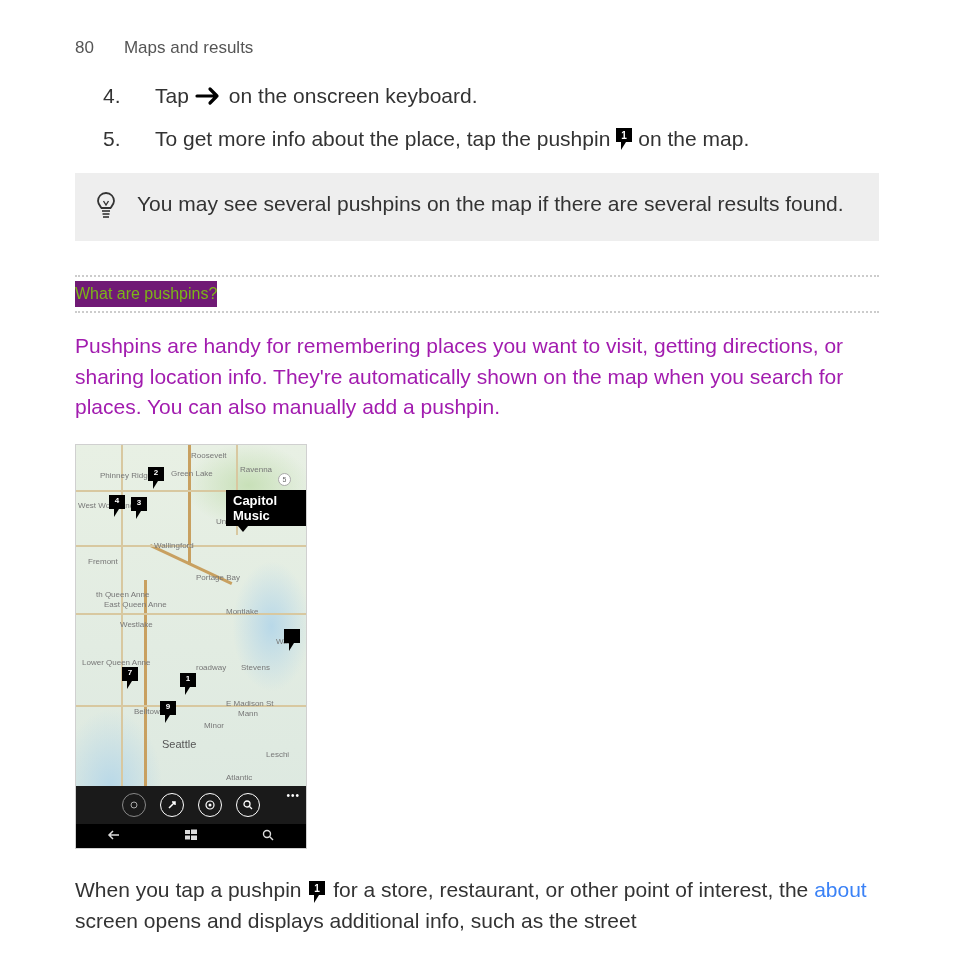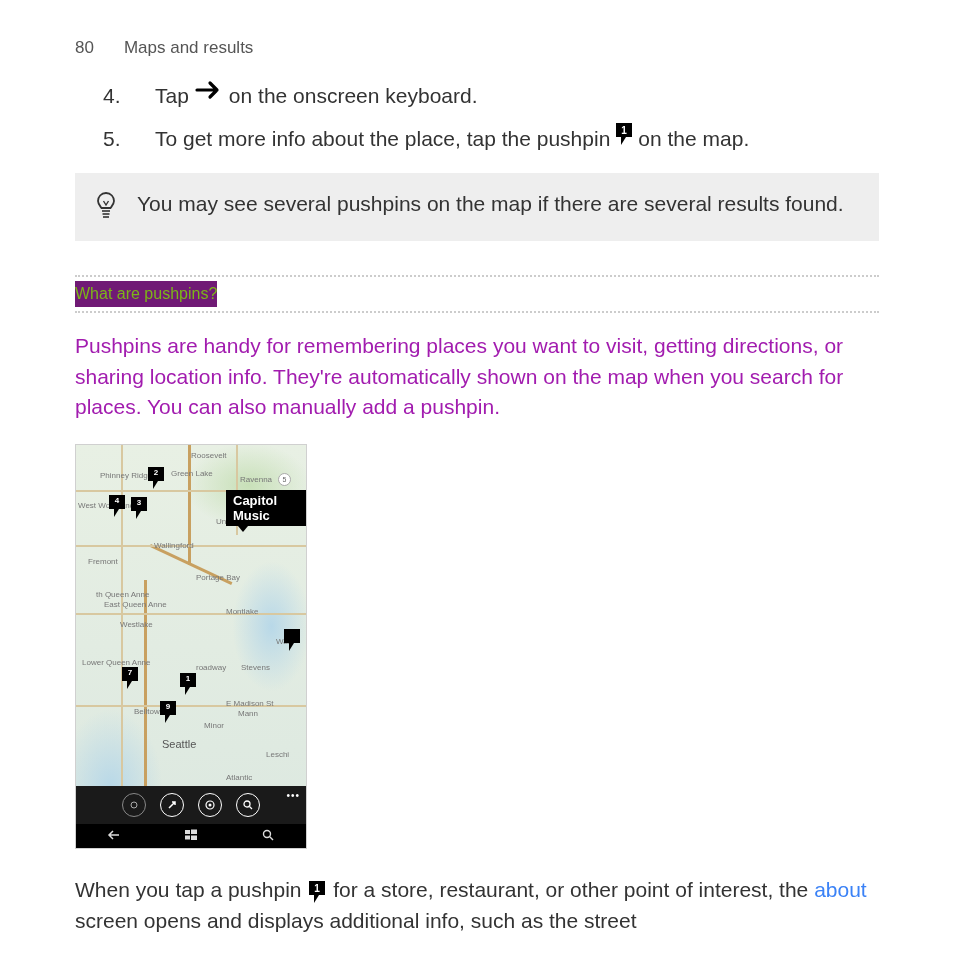--- a/index.html
+++ b/index.html
@@ -42,21 +42,21 @@
       margin-bottom: 10px;
       line-height: 1.55;
     }
     .list-number {
       min-width: 20px;
       font-size: 21px;
       font-weight: 300;
     }
     .list-text {
       display: flex;
-      align-items: flex-start;
+      align-items: center;
       flex-wrap: wrap;
       gap: 0 4px;
     }
     .inline-icon {
       display: inline-flex;
       vertical-align: middle;
       margin: 0 2px;
     }
     .tip-box {
       background: #eeeeee;
@@ -307,21 +307,21 @@
     <div class="map-road h" style="top:45px;"></div>
     <div class="map-road h" style="top:100px;"></div>
     <div class="map-road h" style="top:168px;"></div>
     <div class="map-road h" style="top:260px;"></div>
     <div class="map-road v" style="left:45px;"></div>
     <div class="map-road v" style="left:160px;top:0;height:90px;"></div>
 
     <div class="map-label" style="top:6px;left:115px;">Roosevelt</div>
     <div class="map-label" style="top:26px;left:24px;text-align:center;">Phinney Ridge</div>
     <div class="map-label" style="top:24px;left:95px;">Green Lake</div>
-    <div class="map-label" style="top:30px;left:164px;">Ravenna</div>
+    <div class="map-label" style="top:20px;left:164px;">Ravenna</div>
     <div class="map-label" style="top:56px;left:2px;">West Woodland</div>
     <div class="map-label" style="top:72px;left:140px;">University District</div>
     <div class="map-label" style="top:96px;left:78px;">Wallingford</div>
     <div class="map-label" style="top:112px;left:12px;">Fremont</div>
     <div class="map-label" style="top:128px;left:120px;">Portage Bay</div>
     <div class="map-label" style="top:145px;left:20px;">th Queen Anne</div>
     <div class="map-label" style="top:155px;left:28px;">East Queen Anne</div>
     <div class="map-label" style="top:175px;left:44px;">Westlake</div>
     <div class="map-label" style="top:162px;left:150px;">Montlake</div>
     <div class="map-label" style="top:192px;left:200px;">Was</div>

